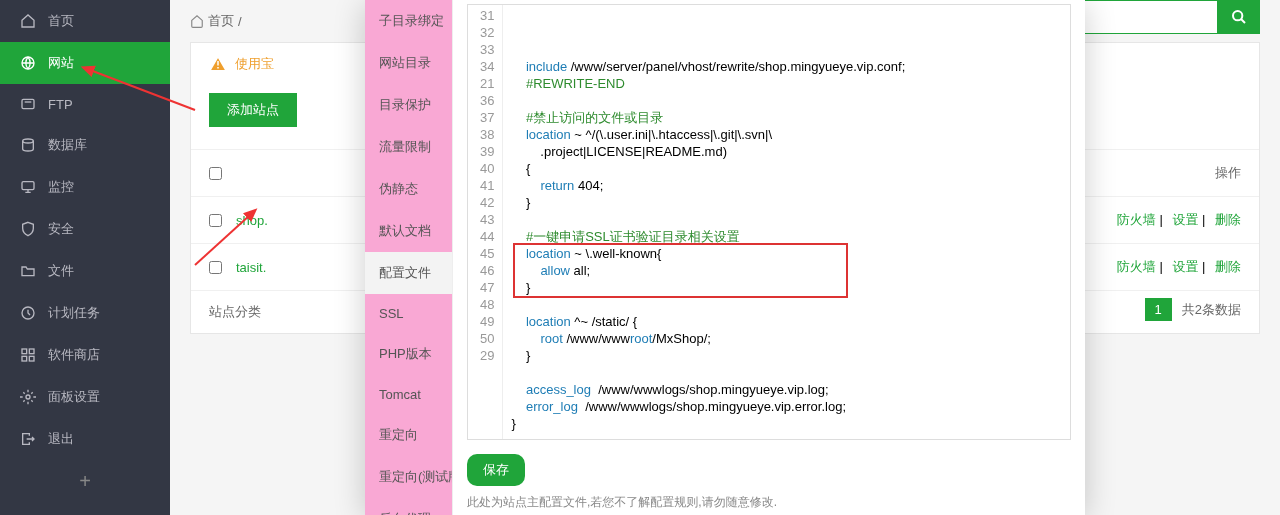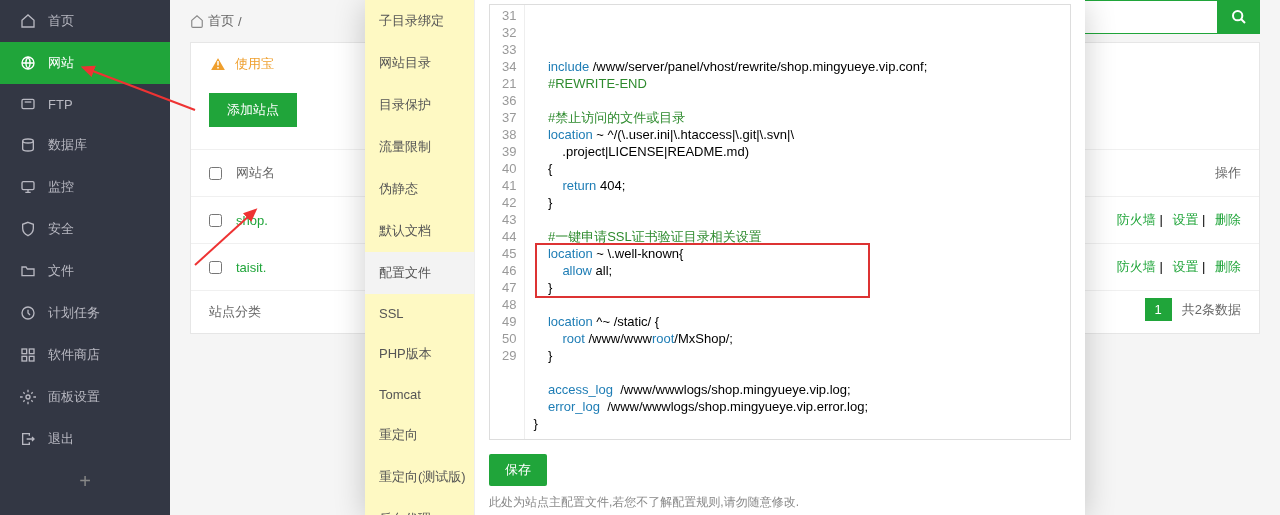--- a/index.html
+++ b/index.html
@@ -29,31 +29,31 @@
 .table-row .col-act{flex:0 0 160px;text-align:right}
 .table-row .col-act a{color:#20a53a;text-decoration:none;margin-left:6px;cursor:pointer}
 .site-cat{padding:12px 18px;color:#666;border-top:1px solid #f0f0f0}
 .pagination{position:absolute;right:18px;bottom:12px;display:flex;align-items:center;gap:10px}
 .pg-cur{background:#20a53a;color:#fff;padding:4px 10px}
 .pg-total{color:#666}
 
 
 .modal-mask{position:fixed;left:170px;right:0;top:0;bottom:0;display:flex;justify-content:center;pointer-events:none}
 .modal{background:#fff;width:720px;margin-top:0;box-shadow:0 4px 30px rgba(0,0,0,.2);display:flex;pointer-events:auto;max-height:515px}
-.modal-side{width:110px;border-right:1px solid #eee;background:#fef9c3;overflow:auto}
+.modal-side{width:88px;border-right:1px solid #eee;background:#f9a8d4;overflow:auto}
 .tab{padding:12px 14px;cursor:pointer;color:#555;white-space:nowrap}
 .tab.active{background:#f3f3f3}
 .modal-main{flex:1;padding:4px 14px;display:flex;flex-direction:column}
 .editor{border:1px solid #ddd;background:#fff;font-family:Consolas,monospace;font-size:12px;display:flex;overflow:auto;flex:1}
 .gutter{background:#fff;color:#999;text-align:right;padding:2px 8px 2px 12px;border-right:1px solid #eee;user-select:none;line-height:17px}
 .code{padding:2px 8px;line-height:17px;white-space:pre;position:relative;flex:1}
 .kw{color:#1e7db5}
 .cmt{color:#2e8b2e}
 .hl-box{position:absolute;border:2px solid #d33;left:10px;top:238px;width:335px;height:55px;pointer-events:none}
-.btn-save{background:#20a53a;color:#fff;border:none;padding:7px 16px;margin:14px 0 8px;cursor:pointer;align-self:flex-start;border-radius:2px}
+.btn-save{background:#20a53a;color:#fff;border:none;padding:7px 16px;margin:14px 0 8px;cursor:pointer;align-self:flex-start;border-radius:10px}
 .hint{color:#888;font-size:12px}
 
 
 .arrow{position:fixed;pointer-events:none;z-index:9999}
 </style>
 </head>
 <body>
 
 <div class="sidebar">
   <div id="side-items">
@@ -159,21 +159,20 @@
     <div class="warning-bar">
       <svg class="warn-icon" viewBox="0 0 24 24" fill="#ef9f2d">
           <path d="M12 2 1 21h22L12 2zm0 6v6m0 2v2" stroke="#fff" stroke-width="2" fill="#ef9f2d"></path>
         </svg>
       <span>使用宝</span>
     </div>
     <button class="btn-add">添加站点</button>
 
     <div class="table-row th">
       <input type="checkbox" class="chk" style="">
-      <div class="col-name">网站名</div>
       <div class="col-note"></div>
       <div class="col-act">操作</div>
     </div>
     <div id="tbl-body">
         <div class="table-row">
           <input type="checkbox" class="chk" style="">
           <div class="col-name"><span class="site-name">shop.</span></div>
           <div class="col-note">目[MxShop]的映</div>
           <div class="col-act"><a>防火墙</a> | <a>设置</a> | <a>删除</a></div>
         </div>

